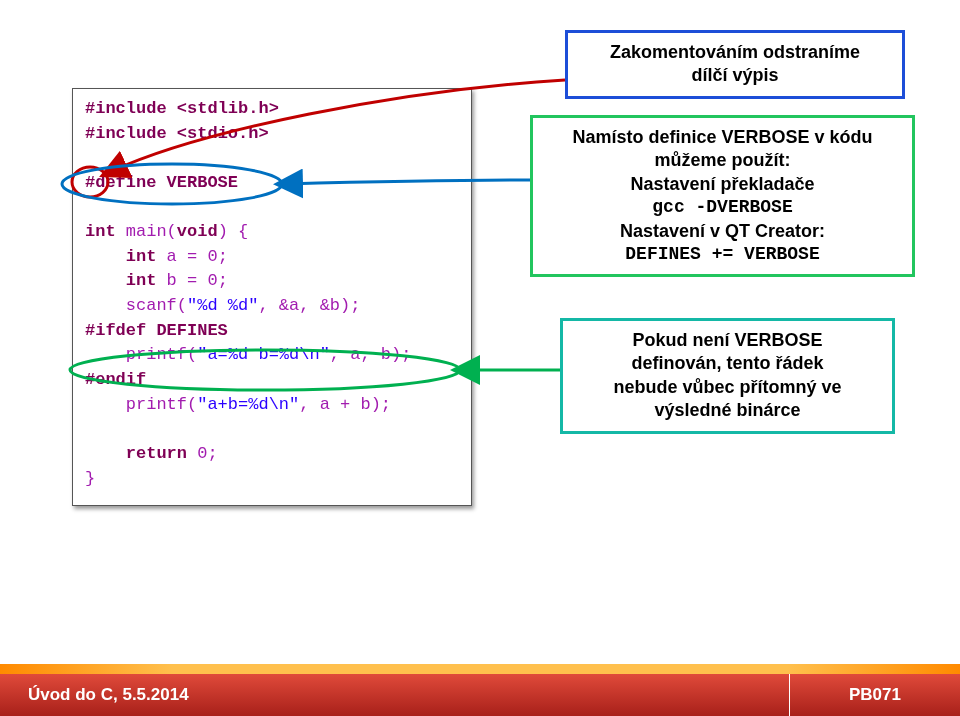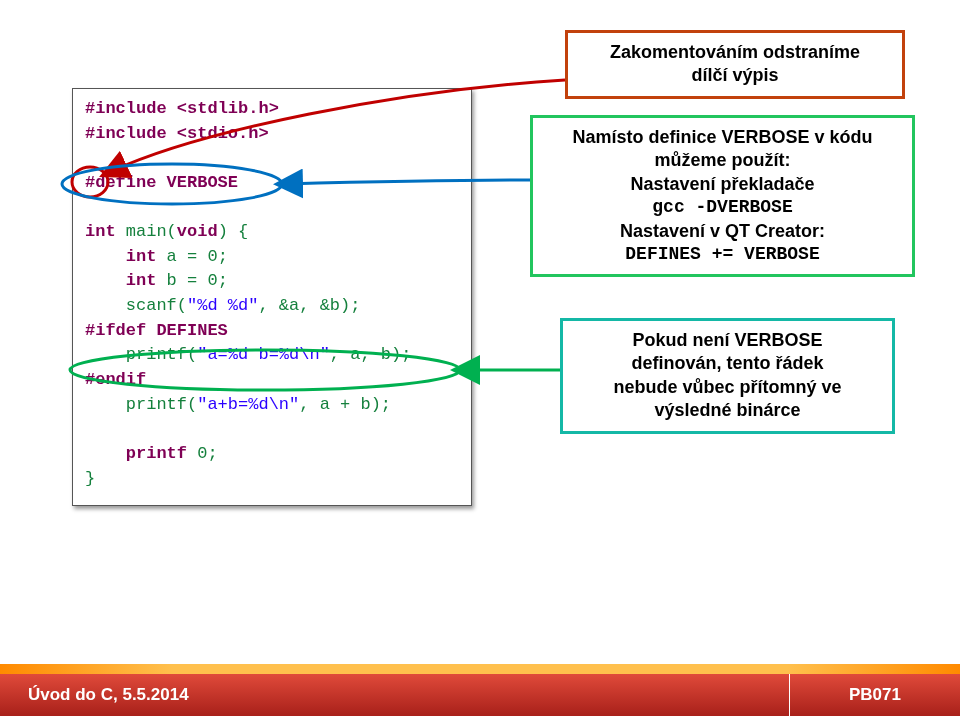--- a/index.html
+++ b/index.html
@@ -27,33 +27,33 @@
     background: #fff;
     font-family: "Courier New", Courier, monospace;
     font-size: 17px;
     line-height: 1.45;
     white-space: pre;
   }
   .code-box .kw { color: #7f0055; font-weight: bold; }
   .code-box .pp { color: #7f0055; font-weight: bold; }
   .code-box .sys { color: #7f0055; font-weight: bold; margin-top: 48px; }
   .code-box .str { color: #2a00ff; }
-  .code-box .plain { color: #15803d; }
+  .code-box .plain { color: #a21caf; }
 
   
   .annot {
     position: absolute;
     background: #fff;
     font-size: 18px;
     line-height: 1.3;
     text-align: center;
     font-weight: bold;
     padding: 8px 14px;
   }
-  .annot.red   { border: 3px solid #c2410c; }
+  .annot.red   { border: 3px solid #1d4ed8; }
   .annot.blue  { border: 3px solid #22c55e; }
   .annot.green { border: 3px solid #14b8a6; }
   .annot .mono { font-family: "Courier New", Courier, monospace; }
 
   .annot-red   { top: 30px;  left: 565px; width: 340px; }
   .annot-blue  { top: 115px; left: 530px; width: 385px; }
   .annot-green { top: 318px; left: 560px; width: 335px; }
 
   
   svg.overlay { position: absolute; top:0; left:0; width:960px; height:716px; pointer-events:none; }
@@ -103,21 +103,21 @@
 <span class="plain"></span>
 <span class="kw">int</span><span class="plain"> main(</span><span class="kw">void</span><span class="plain">) {</span>
 <span class="kw">    int</span><span class="plain"> a = 0;</span>
 <span class="kw">    int</span><span class="plain"> b = 0;</span>
 <span class="plain">    scanf(</span><span class="str">"%d %d"</span><span class="plain">, &amp;a, &amp;b);</span>
 <span class="pp">#ifdef DEFINES</span>
 <span class="plain">    printf(</span><span class="str">"a=%d b=%d\n"</span><span class="plain">, a, b);</span>
 <span class="pp">#endif</span>
 <span class="plain">    printf(</span><span class="str">"a+b=%d\n"</span><span class="plain">, a + b);</span>
 <span class="plain"></span>
-<span class="kw">    printf</span><span class="plain"> 0;</span>
+<span class="kw">    return</span><span class="plain"> 0;</span>
 <span class="plain">}</span></div>
 
   <div class="annot red annot-red">
     <div>Zakomentováním odstraníme</div>
     <div>dílčí výpis</div>
   </div>
 
   <div class="annot blue annot-blue">
     <div>Namísto definice VERBOSE v kódu</div>
     <div>můžeme použít:</div>

